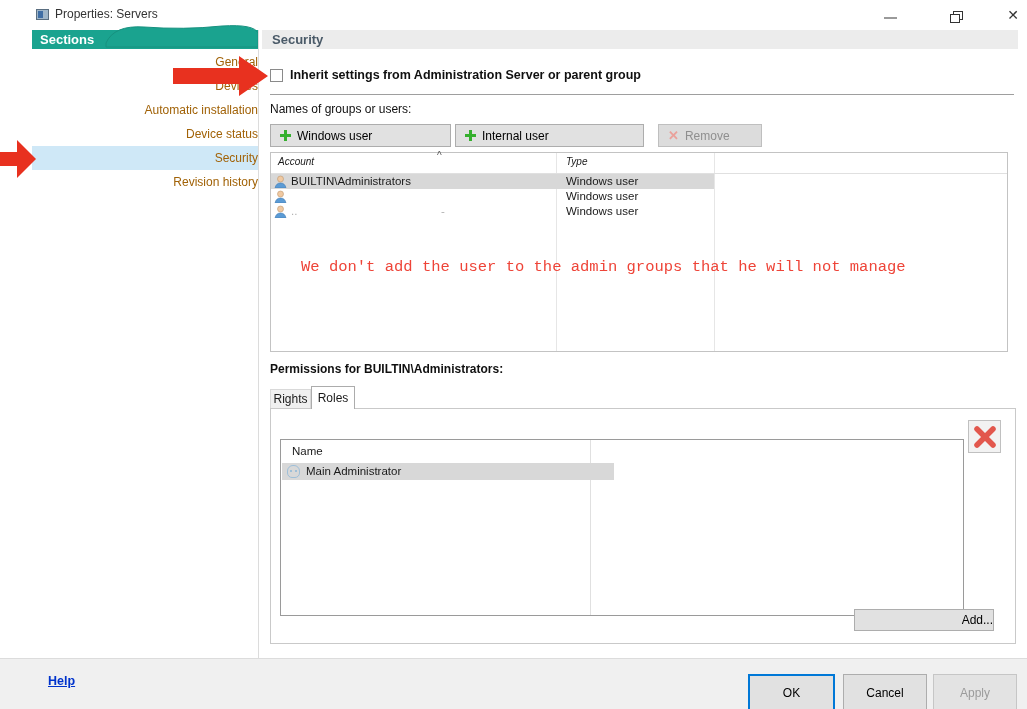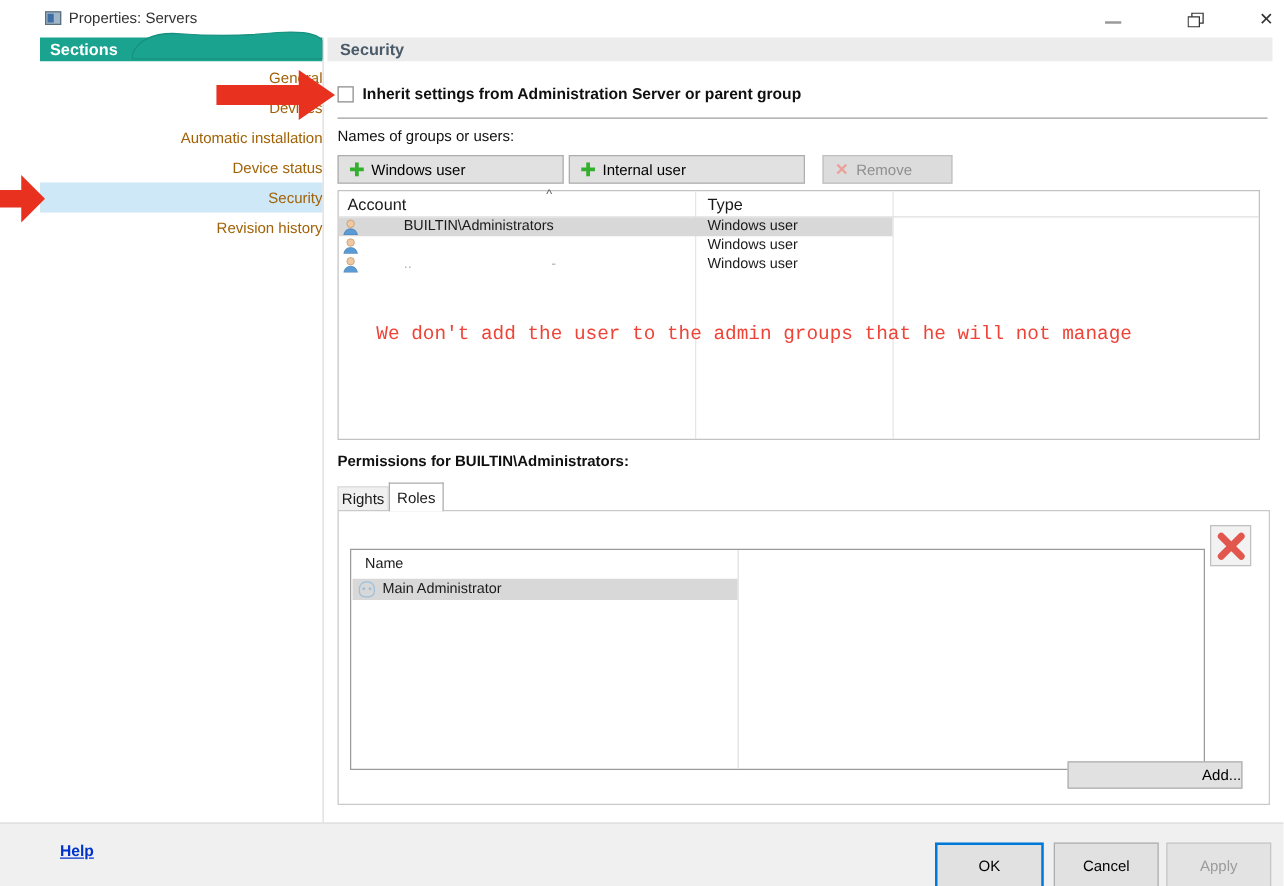--- a/index.html
+++ b/index.html
@@ -38,43 +38,43 @@
   .plus-icon { width:11px; height:11px; position:relative; display:inline-block; }
   .plus-icon::before { content:""; position:absolute; left:4px; top:0; width:3px; height:11px; background:#35b02e; }
   .plus-icon::after { content:""; position:absolute; left:0; top:4px; width:11px; height:3px; background:#35b02e; }
   .btn-disabled { background:#dcdcdc; border-color:#bfbfbf; color:#8f8f8f; }
   .x-icon-faded { color:#eaa19b; font-size:13px; font-weight:bold; }
 
   
   .acct-table { position:absolute; left:270px; top:152px; width:738px; height:200px; border:1px solid #c3c3c3; background:#fff; }
   .acct-col-div1 { position:absolute; left:285px; top:0; width:1px; height:198px; background:#e6e6e6; }
   .acct-col-div2 { position:absolute; left:443px; top:0; width:1px; height:198px; background:#e6e6e6; }
-  .acct-head { position:absolute; top:3px; font-size:13px; color:#1a1a1a; }
+  .acct-head { position:absolute; top:3px; font-size:10px; color:#1a1a1a;font-style:italic; }
   .sort-caret { position:absolute; left:166px; top:-3px; font-size:10px; color:#555; }
   .acct-head-line { position:absolute; left:0; top:20px; width:736px; height:1px; background:#e0e0e0; }
   .acct-row { position:absolute; left:0; width:443px; height:15px; }
   .acct-row.sel { background:#d8d8d8; }
   .person-icon { position:absolute; left:3px; top:1px; width:13px; height:13px; }
-  .acct-name { position:absolute; left:20px; top:1px; font-size:11.5px; color:#1a1a1a;margin-left:32px; }
+  .acct-name { position:absolute; left:20px; top:1px; font-size:11.5px; color:#1a1a1a; }
   .acct-type { position:absolute; left:295px; top:1px; font-size:11.5px; color:#1a1a1a; }
   .remnant { color:#b0b0b0; }
   .remnant-dash { position:absolute; left:170px; top:1px; font-size:11.5px; color:#b0b0b0; }
   .annotation { position:absolute; left:30px; top:105px; font-size:15.5px; color:#ee4438; white-space:nowrap;font-family:Liberation Mono, monospace; }
 
   
   .perm-label { position:absolute; left:270px; top:362px; font-size:12px; font-weight:bold; color:#101010; }
   .tab { position:absolute; font-size:12px; color:#1a1a1a; text-align:center; }
   .tab-rights { left:270px; top:389px; width:41px; height:19px; line-height:19px; background:#f0f0f0; border:1px solid #d9d9d9; border-bottom:none; }
   .tab-roles { left:311px; top:386px; width:44px; height:23px; line-height:22px; background:#fff; border:1px solid #acacac; border-bottom:none; z-index:3; }
   .tab-panel { position:absolute; left:270px; top:408px; width:746px; height:236px; background:#fff; border:1px solid #c9c9c9; }
 
   .roles-table { position:absolute; left:9px; top:12px; width:684px; height:177px; border:1px solid #9a9a9a; background:#fff;margin-top:18px; }
   .roles-col-div { position:absolute; left:309px; top:0; width:1px; height:175px; background:#e0e0e0; }
   .roles-head { position:absolute; left:11px; top:5px; font-size:11.5px; color:#1a1a1a; }
-  .roles-row { position:absolute; left:1px; top:23px; width:308px; height:17px; background:#d8d8d8; }
+  .roles-row { position:absolute; left:1px; top:23px; width:332px; height:17px; background:#d8d8d8; }
   .mask-icon { position:absolute; left:5px; top:2px; width:13px; height:13px; border:1px solid #9ebfd8; border-radius:6px 6px 5px 5px; }
   .mask-icon::before { content:""; position:absolute; left:2px; top:4px; width:2px; height:2px; background:#9ebfd8; }
   .mask-icon::after { content:""; position:absolute; right:2px; top:4px; width:2px; height:2px; background:#9ebfd8; }
   .roles-row-name { position:absolute; left:24px; top:2px; font-size:11.5px; color:#1a1a1a; }
 
   .del-role-btn { position:absolute; left:697px; top:11px; width:33px; height:33px; background:#f2f2f2; border:1px solid #c0c0c0; display:flex; align-items:center; justify-content:center; }
   .add-btn { position:absolute; left:583px; top:200px; width:140px; height:22px; background:#e1e1e1; border:1px solid #adadad; font-size:12px; color:#000; text-align:right; line-height:20px; }
 
   
   .footer { position:absolute; left:0; top:658px; width:1027px; height:51px; background:#f0f0f0; border-top:1px solid #dcdcdc; }

